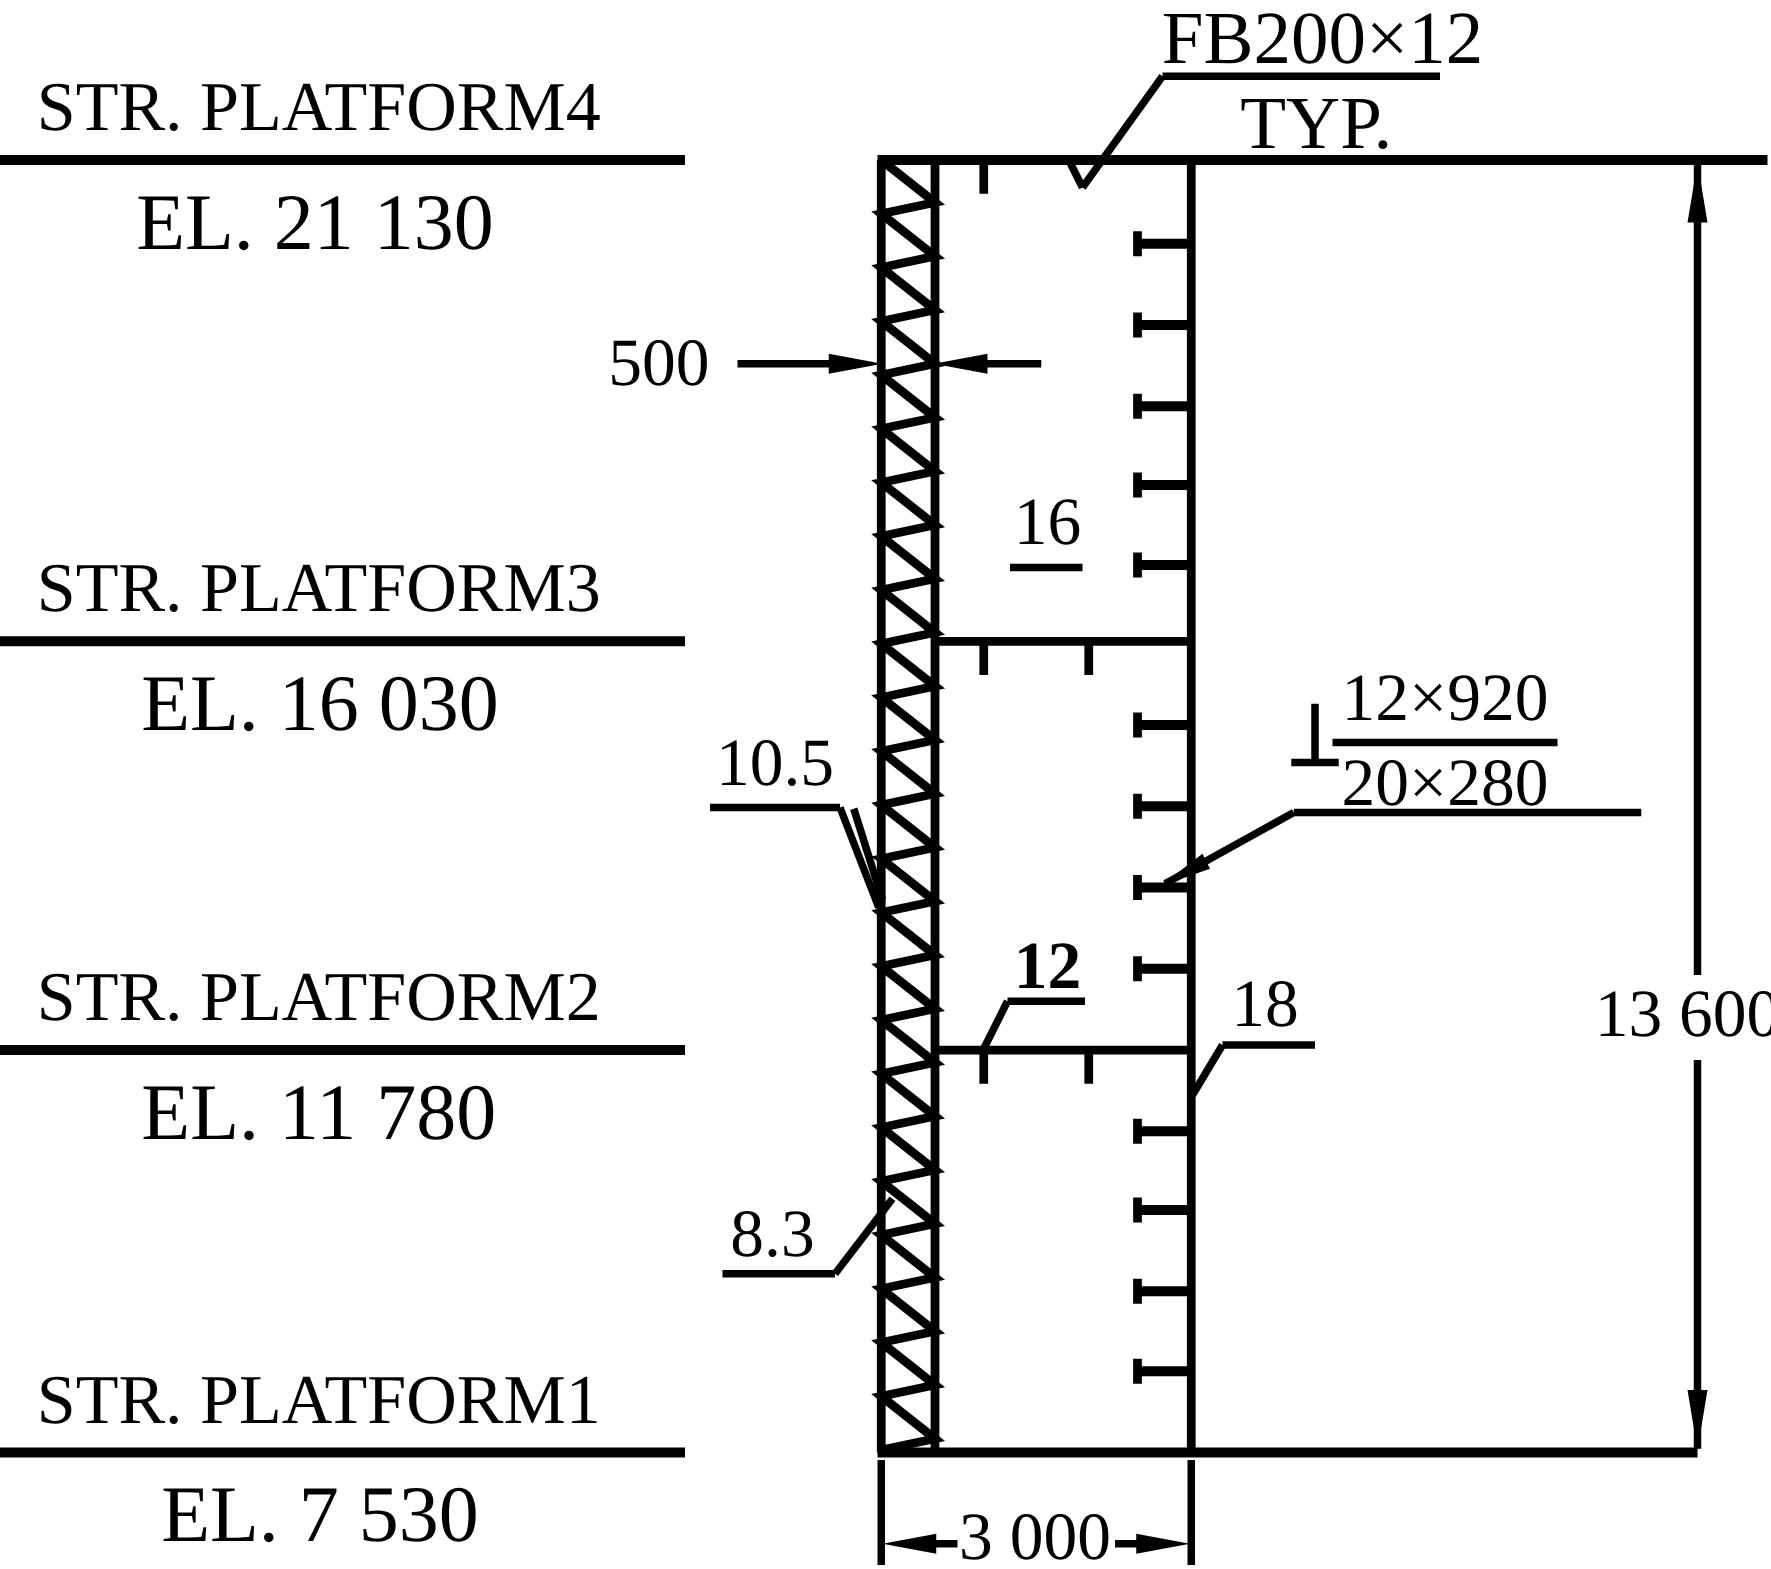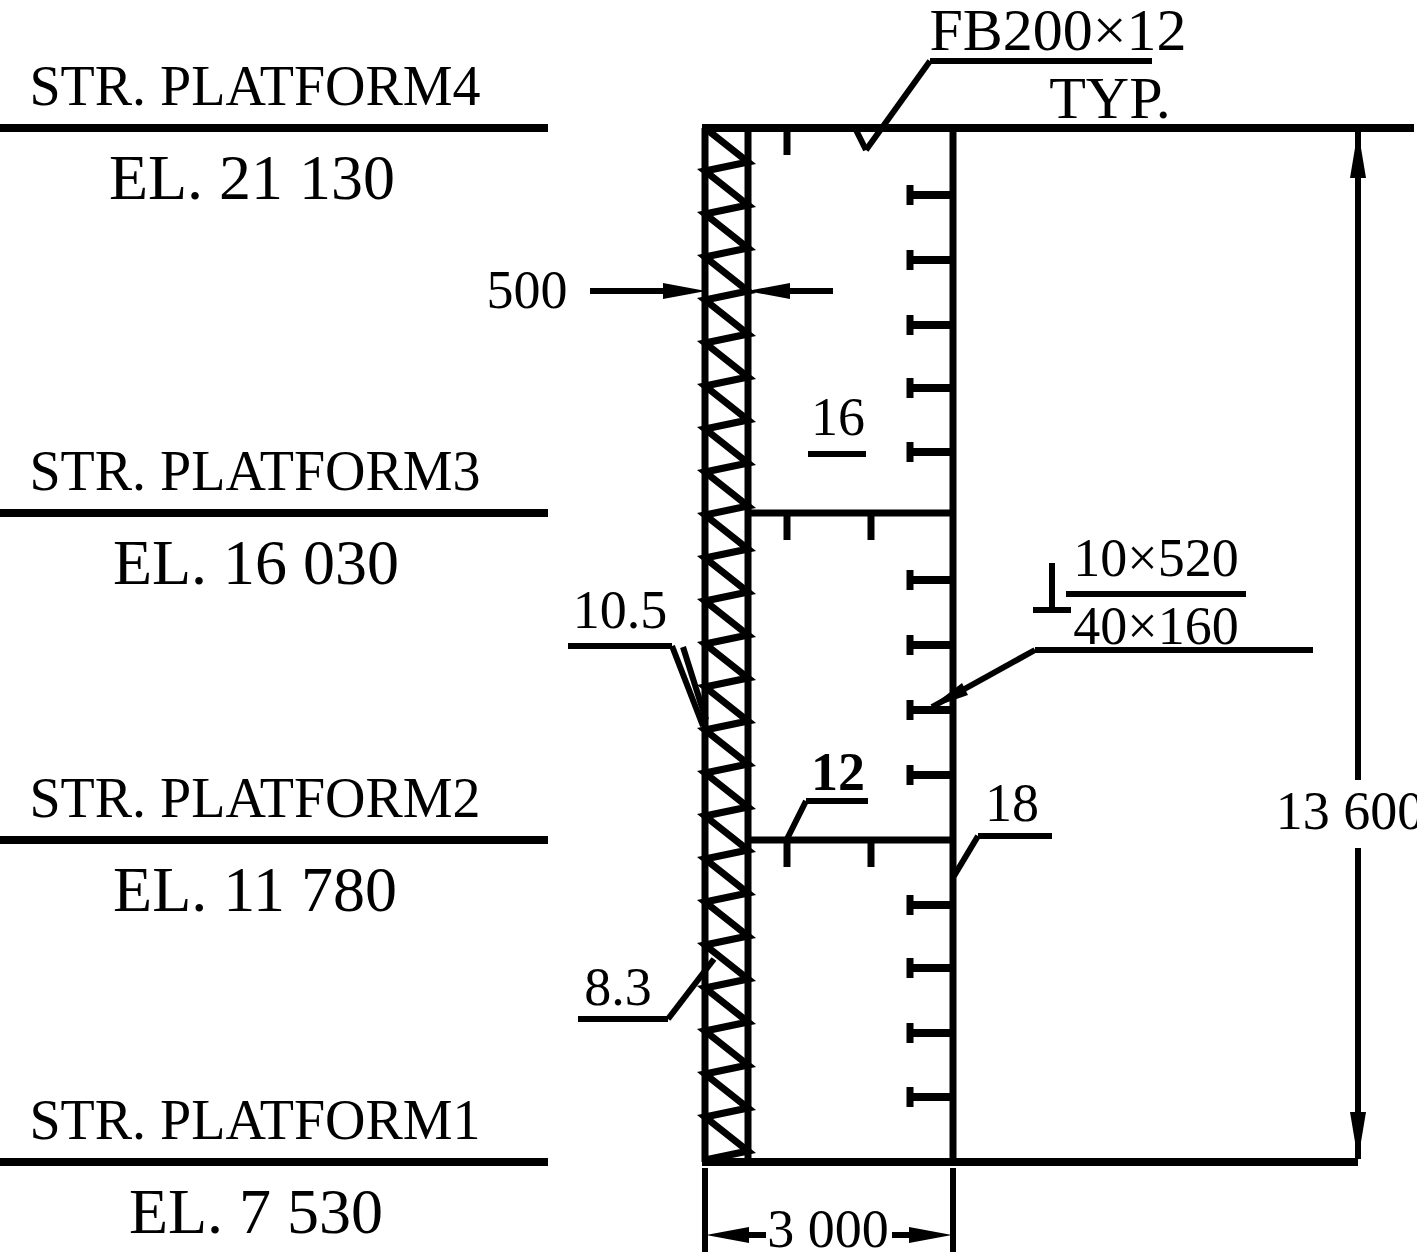--- a/index.html
+++ b/index.html
@@ -133,25 +133,25 @@
   <div class="lbl big" style="left:255px;top:58px;">STR. PLATFORM4</div>
   <div class="lbl el" style="left:252px;top:146px;">EL. 21 130</div>
   <div class="lbl big" style="left:255px;top:443px;">STR. PLATFORM3</div>
   <div class="lbl el" style="left:256px;top:531px;">EL. 16 030</div>
   <div class="lbl big" style="left:255px;top:770px;">STR. PLATFORM2</div>
   <div class="lbl el" style="left:255px;top:858px;">EL. 11 780</div>
   <div class="lbl big" style="left:255px;top:1092px;">STR. PLATFORM1</div>
   <div class="lbl el" style="left:256px;top:1180px;">EL. 7 530</div>
 
   <div class="lbl call" style="left:1058px;top:0px;">FB200×12</div>
-  <div class="lbl call" style="left:1110px;top:68px;">TYP.</div>
+  <div class="lbl call" style="left:1053px;top:68px;">TYP.</div>
   <div class="lbl dim" style="left:527px;top:263px;">500</div>
   <div class="lbl dim" style="left:838px;top:390px;">16</div>
   <div class="lbl dim" style="left:620px;top:583px;">10.5</div>
-  <div class="lbl dim" style="left:1156px;top:531px;">10×520</div>
-  <div class="lbl dim" style="left:1156px;top:599px;">40×160</div>
+  <div class="lbl dim" style="left:1156px;top:531px;">12×920</div>
+  <div class="lbl dim" style="left:1156px;top:599px;">20×280</div>
   <div class="lbl dim" style="left:838px;top:745px;font-weight:bold;">12</div>
   <div class="lbl dim" style="left:1012px;top:776px;font-family:Liberation Serif, serif;">18</div>
   <div class="lbl dim" style="left:1350px;top:784px;">13 600</div>
   <div class="lbl dim" style="left:618px;top:960px;">8.3</div>
   <div class="lbl dim" style="left:828px;top:1202px;">3 000</div>
 
 </div>
 
 </body></html>

